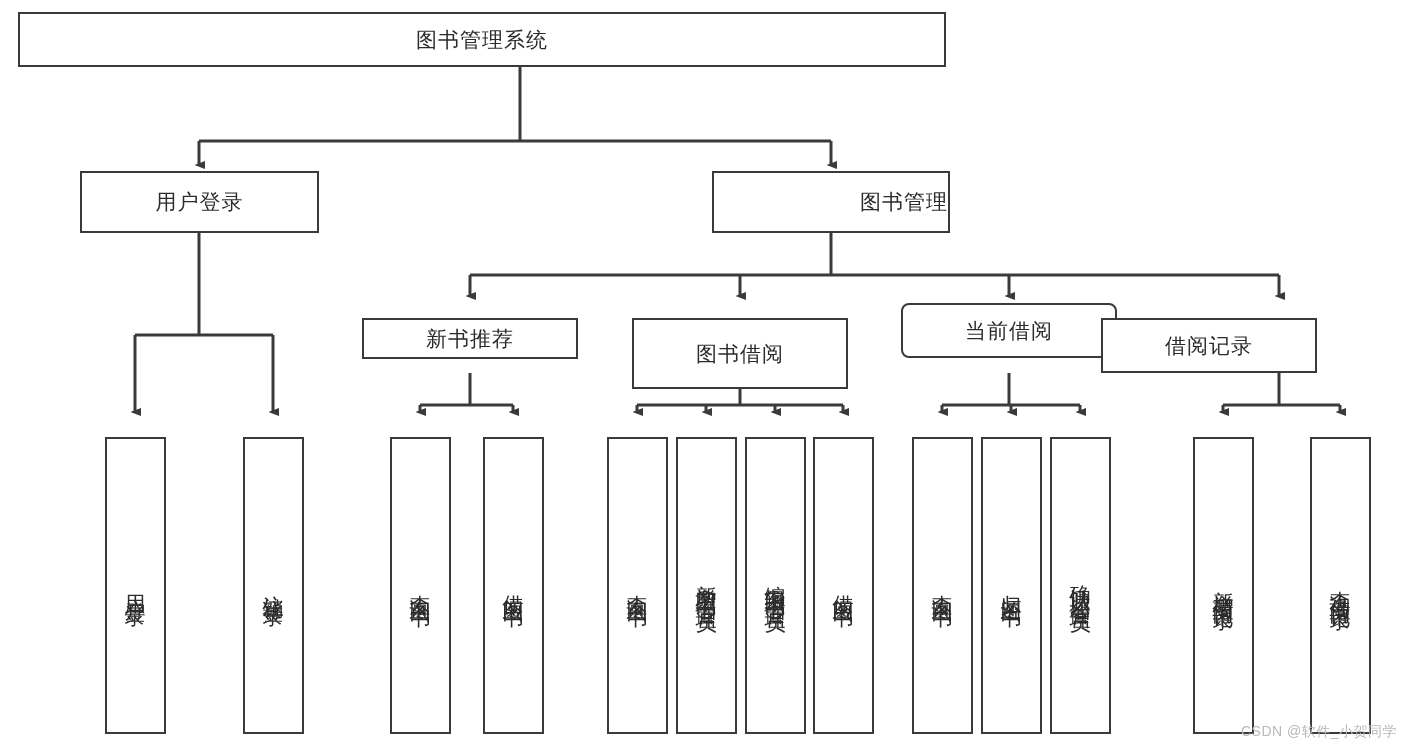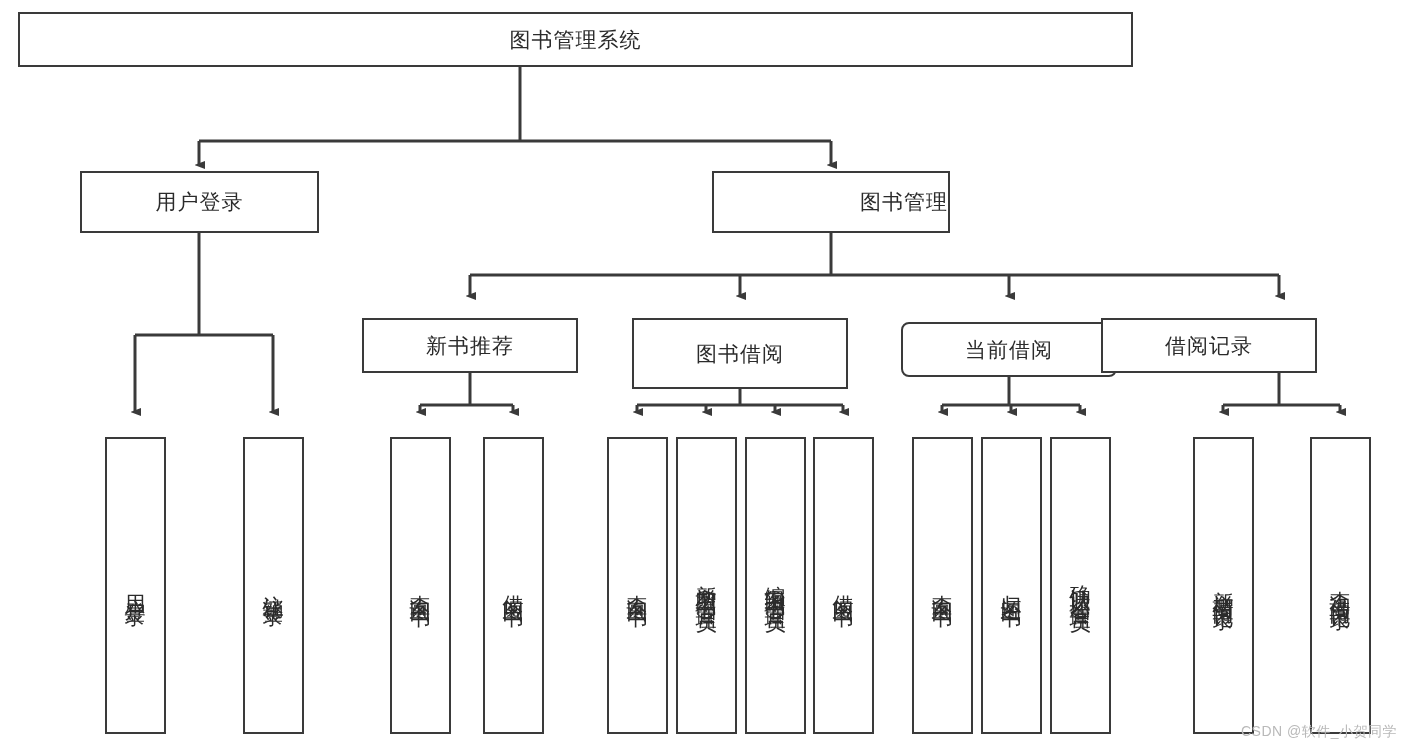--- a/index.html
+++ b/index.html
@@ -109,41 +109,41 @@
       <path d="M1080,405 L1080,412" marker-end="url(#arrowhead)"></path>
 
       <path d="M1279,373 L1279,405"></path>
       <path d="M1223,405 L1340,405"></path>
       <path d="M1223,405 L1223,412" marker-end="url(#arrowhead)"></path>
       <path d="M1340,405 L1340,412" marker-end="url(#arrowhead)"></path>
 
     </g>
   </svg>
 
-  <div class="node node-h" style="left:18px; top:12px; width:1115px; height:55px;">
+  <div class="node node-h" style="left:18px; top:12px; width:928px; height:55px;">
     <span>图书管理系统</span>
   </div>
 
   <div class="node node-h" style="left:80px; top:171px; width:239px; height:62px;">
     <span>用户登录</span>
   </div>
 
   <div class="node node-h" style="left:712px; top:171px; width:238px; height:62px;justify-content:flex-end;">
     <span>图书管理</span>
   </div>
 
-  <div class="node node-h" style="left:362px; top:318px; width:216px; height:55px;font-family:Liberation Mono, monospace;">
+  <div class="node node-h" style="left:362px; top:318px; width:216px; height:41px;font-family:Liberation Mono, monospace;">
     <span>新书推荐</span>
   </div>
 
   <div class="node node-h" style="left:632px; top:318px; width:216px; height:71px;">
     <span>图书借阅</span>
   </div>
 
-  <div class="node node-h" style="left:901px; top:322px; width:216px; height:55px;border-radius:8px;">
+  <div class="node node-h" style="left:901px; top:303px; width:216px; height:55px;border-radius:8px;">
     <span>当前借阅</span>
   </div>
 
   <div class="node node-h" style="left:1101px; top:318px; width:216px; height:55px;">
     <span>借阅记录</span>
   </div>
 
   <div class="node" style="left:105px; top:437px; width:61px; height:297px;">
     <span class="node-v">用户登录</span>
   </div>

